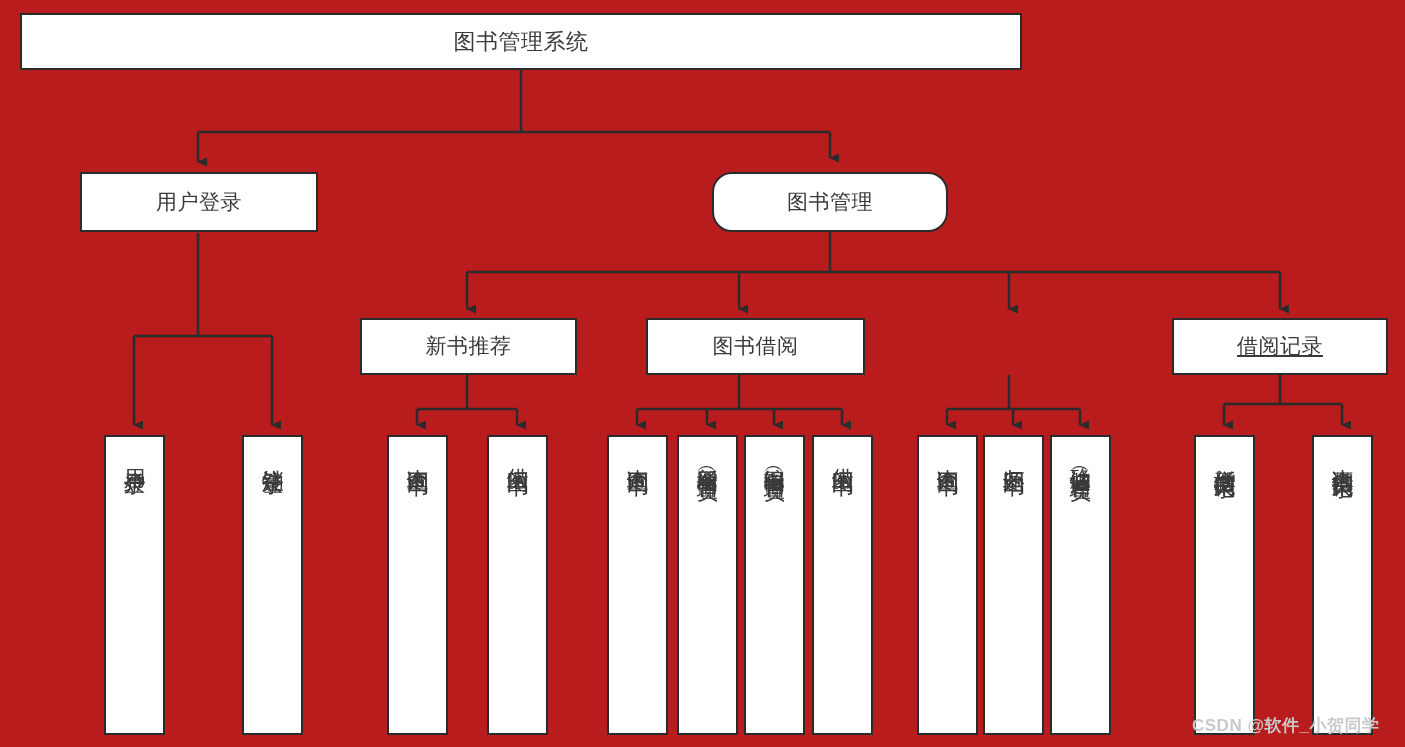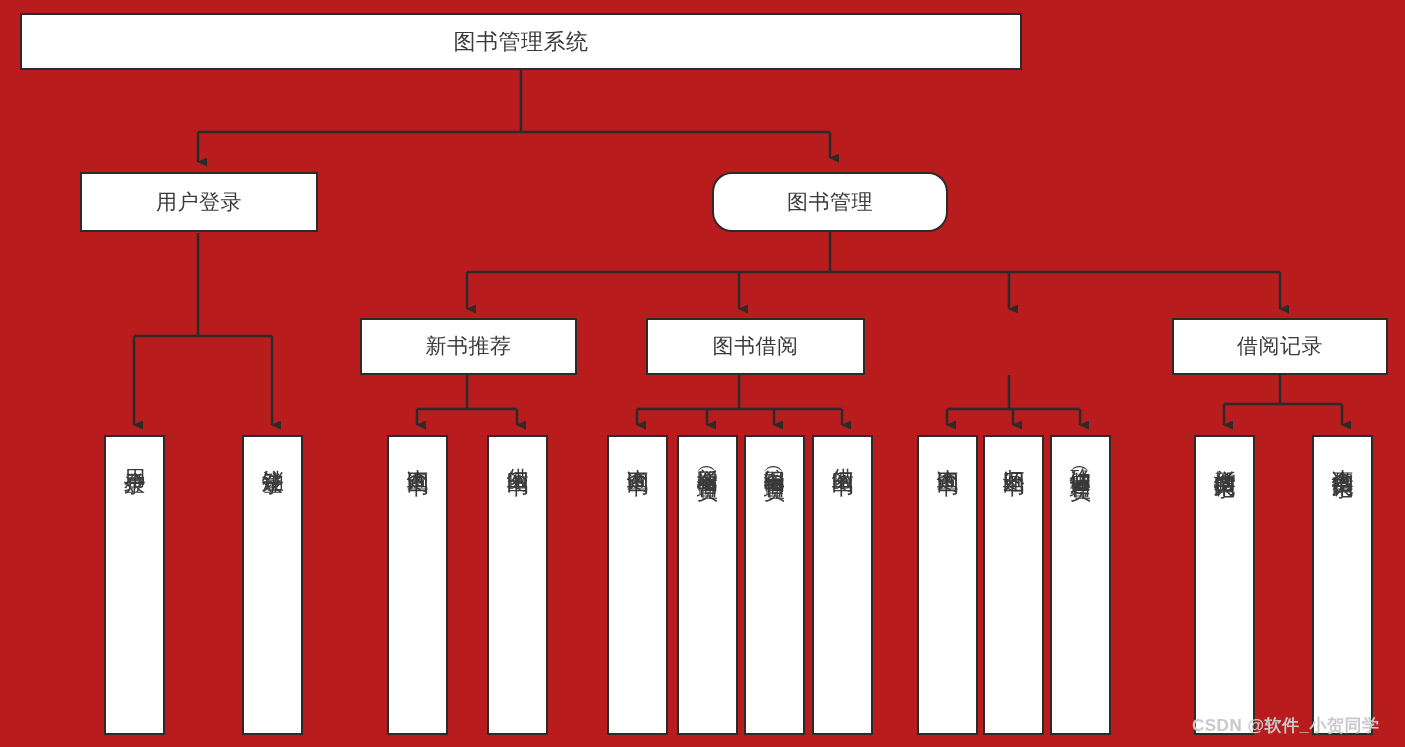--- a/index.html
+++ b/index.html
@@ -150,21 +150,21 @@
   <div class="node horiz" style="left:712px; top:172px; width:236px; height:60px;border-radius:20px;">
     <span class="node-label">图书管理</span>
   </div>
 
   <div class="node horiz" style="left:360px; top:318px; width:217px; height:57px;">
     <span class="node-label">新书推荐</span>
   </div>
   <div class="node horiz" style="left:646px; top:318px; width:219px; height:57px;">
     <span class="node-label">图书借阅</span>
   </div>
-  <div class="node horiz" style="left:1172px; top:318px; width:216px; height:57px;">
+  <div class="node horiz" style="left:1172px; top:318px; width:216px; height:57px;text-decoration:underline;">
     <span class="node-label">借阅记录</span>
   </div>
 
   <div class="node vert" style="left:104px; top:435px; width:61px; height:300px;">
     <span class="node-label">用户登录</span>
   </div>
   <div class="node vert" style="left:242px; top:435px; width:61px; height:300px;">
     <span class="node-label">注销登录</span>
   </div>
 

